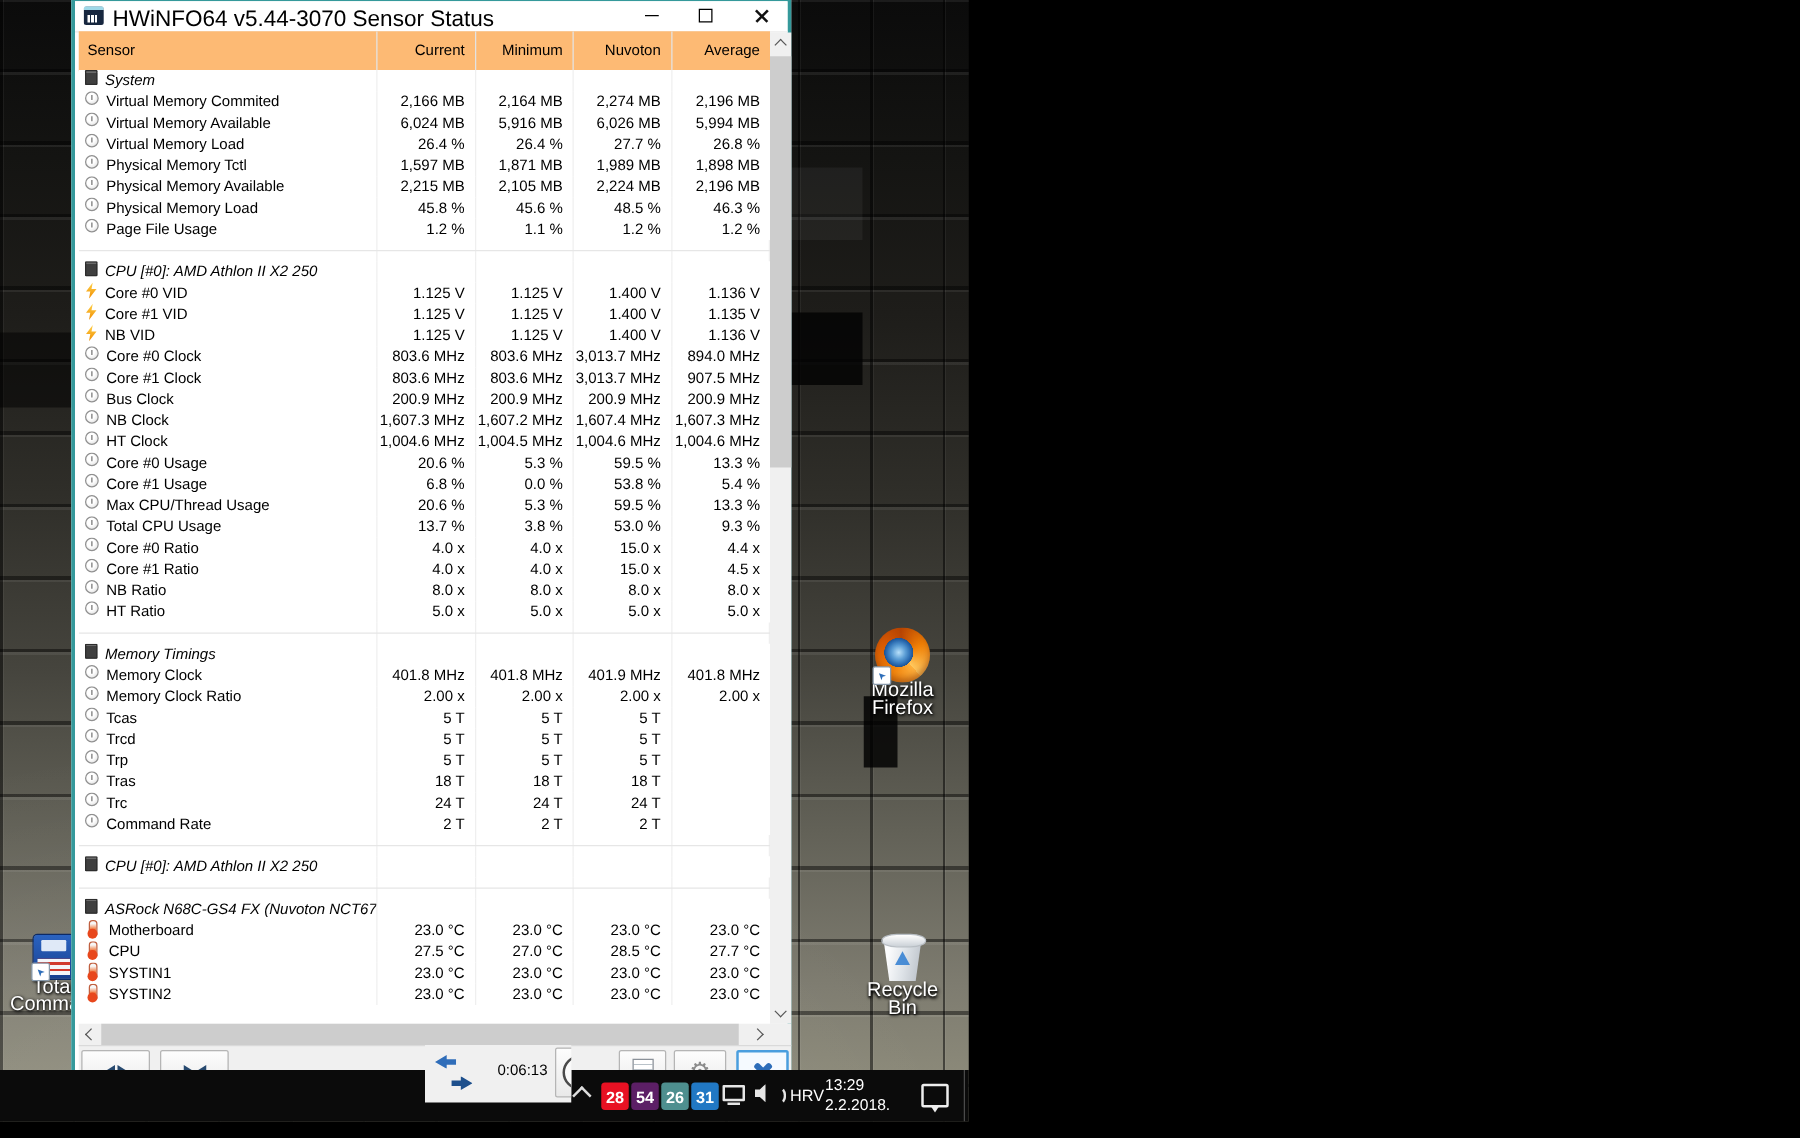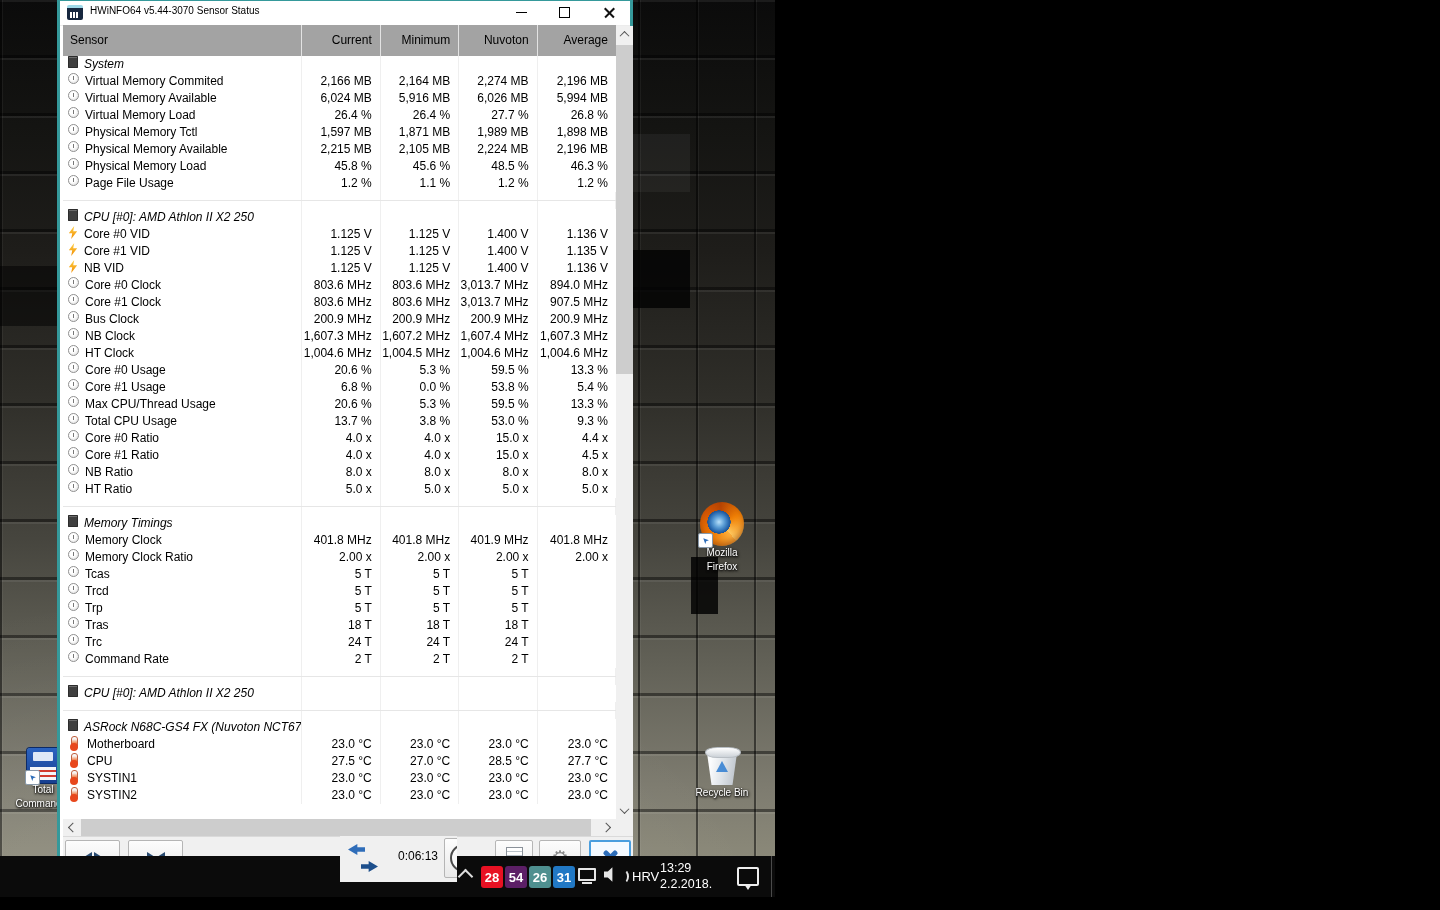--- a/index.html
+++ b/index.html
@@ -15,21 +15,21 @@
       linear-gradient(180deg,#0b0b0b 0%,#141412 14%,#1e1d1a 28%,#2f2e29 44%,#46453e 60%,#626157 74%,#7e7c70 88%,#92907e 100%);}
   .cube{position:absolute}
   .cube.c1{left:633px;top:250px;width:57px;height:58px;background:rgba(4,4,4,.85)}
   .cube.c2{left:691px;top:557px;width:27px;height:57px;background:rgba(0,0,0,.82)}
   .cube.c3{left:0;top:266px;width:58px;height:60px;background:rgba(0,0,0,.5)}
   .cube.c4{left:633px;top:134px;width:57px;height:58px;background:rgba(255,255,255,.05)}
   .cube.c5{left:118px;top:645px;width:58px;height:58px;background:rgba(255,255,255,.07)}
 
   
   .dicon{position:absolute;z-index:1;text-align:center;color:#fff}
-  .dlabel{font-size:10px;line-height:14px;color:#fff;text-shadow:0 1px 2px #000,1px 1px 3px #000}
+  .dlabel{font-size:16px;line-height:14px;color:#fff;text-shadow:0 1px 2px #000,1px 1px 3px #000}
   
   .ffwrap{left:696px;top:502px;width:52px}
   .ffx{position:relative;width:44px;height:44px;margin:0 auto;border-radius:50%;
        background:
         radial-gradient(circle 14px at 19px 20px, #b8e0fa 0%, #5d9fd6 38%, #2e6fb4 66%, #1d5496 82%, transparent 84%),
         conic-gradient(from 140deg,#ffb13d,#f07e05 22%,#d95a04 45%,#b84503 60%,#f08005 78%,#ffc85e 100%);
        box-shadow:inset 0 -3px 6px rgba(120,40,0,.5)}
   .sc{position:absolute;left:-2px;bottom:-2px;width:13px;height:13px;background:#fff;border:1px solid #8899aa;border-radius:2px;
       display:flex;align-items:center;justify-content:center}
   .sc::before{content:"➤";font-size:8px;color:#2d6db9;transform:rotate(-135deg)}
@@ -45,30 +45,30 @@
   .tc .shutter{position:absolute;left:6px;top:4px;right:6px;height:9px;background:#dfe9f7;border-radius:1px}
   .tc .lblarea{position:absolute;left:3px;bottom:3px;right:3px;height:13px;background:repeating-linear-gradient(#f4f6f9 0 3px,#d23b2f 3px 5px)}
 
   
   .window{position:absolute;left:57px;top:0;width:576px;height:860px;z-index:20;background:#fff;
           border:3px solid #35999b;border-top-width:1px;box-sizing:border-box}
   .titlebar{position:absolute;left:0;top:0;right:0;height:24px;background:#fff;border-bottom:1px solid #ececec}
   .appicon{position:absolute;left:7px;top:4px;width:16px;height:15px;border-radius:2px;background:
      linear-gradient(90deg,#fff 0 2px,transparent 2px 3px,#fff 3px 5px,transparent 5px 6px,#fff 6px 8px,transparent 8px) 3px 7px/10px 6px no-repeat,
      linear-gradient(#9fd8e8 0 3px,#17273f 3px);background-color:#17273f}
-  .wtitle{position:absolute;left:30px;top:4px;font-size:10px;color:#000;white-space:nowrap}
+  .wtitle{position:absolute;left:30px;top:4px;font-size:18px;color:#000;white-space:nowrap}
   .ctl{position:absolute;top:1px;width:34px;height:21px;display:flex;align-items:center;justify-content:center}
   .ctl.min{left:444px}.ctl.max{left:487px}.ctl.close{left:533px}
   .ctl.min::before{content:"";width:11px;height:1px;background:#000}
   .ctl.max::before{content:"";width:9px;height:9px;border:1px solid #000}
   .x1,.x2{position:absolute;width:13px;height:1.5px;background:#111;left:10px;top:10px}
   .x1{transform:rotate(45deg)}.x2{transform:rotate(-45deg)}
 
   
-  .colhead{position:absolute;left:3px;top:24px;width:553px;height:31px;background:#a3a3a3;border-bottom:1px solid #e0e0e0;display:flex;overflow:hidden;font-size:12px;color:#000}
+  .colhead{position:absolute;left:3px;top:24px;width:553px;height:31px;background:#fdba74;border-bottom:1px solid #e0e0e0;display:flex;overflow:hidden;font-size:12px;color:#000}
   .hc{box-sizing:border-box;border-right:1px solid #e3e3e3;line-height:31px}
   .hc.h0{width:248px;padding-left:7px}
   .hc.hv{width:81px;text-align:right;padding-right:8px}
   .hc:last-child{border-right:none}
 
   
   .rowsbox{position:absolute;left:3px;top:55px;width:553px;height:763px;overflow:hidden;background:#fff}
   .trow{display:flex;height:17px;line-height:17px;font-size:12px;color:#000;position:relative}
   .cell{box-sizing:border-box;border-right:1px solid #efefef;overflow:hidden}
   .cell.c0{width:248px;display:flex;align-items:flex-start;padding-left:5px}

